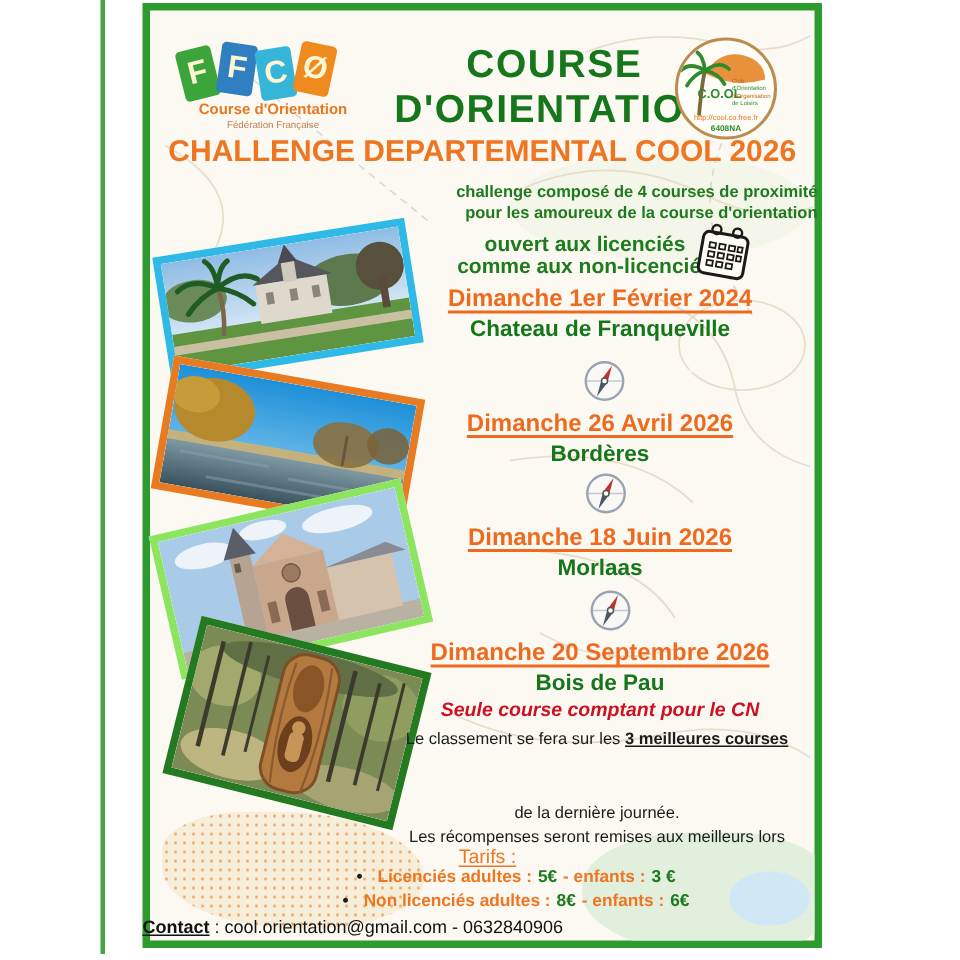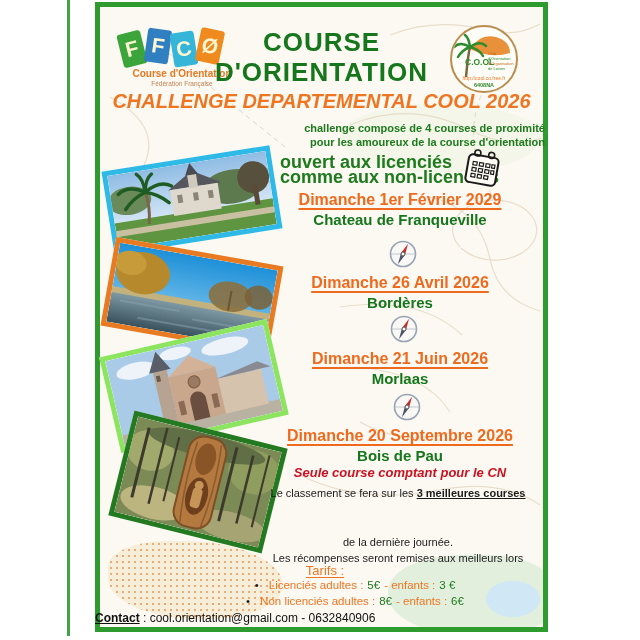--- a/index.html
+++ b/index.html
@@ -34,48 +34,48 @@
         font-weight:bold;font-size:21px;text-align:center;line-height:33px;}
   .tile1{left:2px;top:4px;background:#3ba53b;transform:rotate(-14deg);}
   .tile2{left:28px;top:1px;background:#2f7fc1;transform:rotate(8deg);}
   .tile3{left:54px;top:4px;background:#35b6d9;transform:rotate(-9deg);}
   .tile4{left:80px;top:1px;background:#ef8a1f;transform:rotate(12deg);}
   .ffco-l1{position:absolute;left:0;top:40px;width:128px;text-align:center;
            color:#e87722;font-weight:bold;font-size:10px;}
   .ffco-l2{position:absolute;left:0;top:52px;width:128px;text-align:center;
            color:#bd8255;font-size:6.5px;border-top:0;}
   .title{left:100px;top:27px;width:443px;text-align:center;color:#15761c;
-         font-weight:bold;font-size:26px;letter-spacing:1px;}
+         font-weight:bold;font-size:26px;letter-spacing:1px;padding-left:48px;}
   .title2{top:57px;}
   .club{left:450px;top:25px;width:64px;height:64px;border-radius:50%;
         border:2px solid #b98d4f;background:#fffdf8;overflow:hidden;}
   .challenge{left:100px;top:90px;width:443px;text-align:center;color:#ee7623;
-             font-weight:bold;font-size:20px;font-style:italic;}
+             font-weight:bold;font-size:20px;}
 
   
   .intro{left:250px;top:121px;width:295px;text-align:right;color:#1d7a1d;
          font-weight:bold;font-size:11px;line-height:14px;}
-  .open{left:280px;top:155px;width:220px;text-align:left;color:#1d7a1d;
-        font-weight:bold;font-size:18px;line-height:15px;}
+  .open{left:280px;top:155px;width:220px;text-align:center;color:#1d7a1d;
+        font-weight:bold;font-size:14px;line-height:15px;}
   .calicon{left:464px;top:148px;transform:rotate(10deg);}
 
   
   .date{left:255px;width:290px;text-align:center;color:#ee6a1e;font-weight:bold;font-size:16px;
         text-decoration:underline;text-decoration-thickness:2px;text-underline-offset:3px;}
   .place{left:255px;width:290px;text-align:center;color:#15761c;font-weight:bold;font-size:15px;}
   .note{left:245px;width:310px;text-align:center;color:#cc1122;font-weight:bold;
         font-style:italic;font-size:13px;}
   .compass{width:30px;height:30px;}
 
   
   .bodytxt{left:248px;width:300px;text-align:center;color:#1b1b1b;font-size:11px;line-height:15.5px;}
   .hl{font-weight:bold;text-decoration:underline;}
   .tarifs-title{left:95px;top:563px;width:460px;text-align:center;color:#ee7623;
                 font-weight:normal;font-size:13px;text-decoration:underline;text-underline-offset:2px;}
-  .trow{left:126px;width:460px;text-align:center;font-weight:normal;font-size:11.5px;color:#1b1b1b;}
+  .trow{left:115px;width:460px;text-align:center;font-weight:bold;font-size:11.5px;color:#1b1b1b;}
   .trow .lab{color:#ee7623;margin:0 2px;}
   .trow .amt{color:#1d7a1d;margin:0 2px;}
   .trow .bullet{color:#1b1b1b;margin-right:8px;}
   .trow .bullet::before{content:"\2022";}
   .contact{left:95px;top:611px;width:460px;text-align:left;color:#111;font-size:12px;}
   .contact .clab{font-weight:bold;text-decoration:underline;}
 </style>
 </head>
 <body>
 
@@ -280,21 +280,21 @@
           <rect x="14.5" y="21" width="4" height="3.4"></rect>
         <rect x="21" y="21" width="4" height="3.4"></rect>
           <rect x="27" y="21" width="3" height="3.4"></rect>
         <rect x="8" y="27" width="4" height="3.4"></rect>
           <rect x="14.5" y="27" width="4" height="3.4"></rect>
         <rect x="21" y="27" width="4" height="3.4"></rect>
       </g>
     </svg>
   </div>
 
-  <div class="abs date" style="top:191px">Dimanche 1er Février 2029</div>
+  <div class="abs date" style="top:191px">Dimanche 1er Février 2024</div>
   <div class="abs place" style="top:211px">Chateau de Franqueville</div>
 
   <div class="abs compass" style="left:388px;top:239px">
     <svg width="30" height="30" viewBox="0 0 30 30">
       <circle cx="15" cy="15" r="12.5" fill="#f8f8f4" fill-opacity="0.65" stroke="#98a4b4" stroke-width="1.6"></circle>
       <line x1="3" y1="15" x2="27" y2="15" stroke="#aab4c4" stroke-width="1" opacity="0.7"></line>
       <g transform="rotate(26 15 15)">
         <polygon points="12.8,15 15,3.5 17.2,15" fill="#c03030"></polygon>
         <polygon points="12.8,15 15,26.5 17.2,15" fill="#4a5568"></polygon>
       </g>
@@ -310,21 +310,21 @@
       <circle cx="15" cy="15" r="12.5" fill="#f8f8f4" fill-opacity="0.65" stroke="#98a4b4" stroke-width="1.6"></circle>
       <line x1="3" y1="15" x2="27" y2="15" stroke="#aab4c4" stroke-width="1" opacity="0.7"></line>
       <g transform="rotate(26 15 15)">
         <polygon points="12.8,15 15,3.5 17.2,15" fill="#c03030"></polygon>
         <polygon points="12.8,15 15,26.5 17.2,15" fill="#4a5568"></polygon>
       </g>
       <circle cx="15" cy="15" r="2" fill="#ffffff" stroke="#555" stroke-width="1"></circle>
     </svg>
   </div>
 
-  <div class="abs date" style="top:350px">Dimanche 21 Juin 2026</div>
+  <div class="abs date" style="top:350px">Dimanche 18 Juin 2026</div>
   <div class="abs place" style="top:370px">Morlaas</div>
 
   <div class="abs compass" style="left:392px;top:392px">
     <svg width="30" height="30" viewBox="0 0 30 30">
       <circle cx="15" cy="15" r="12.5" fill="#f8f8f4" fill-opacity="0.65" stroke="#98a4b4" stroke-width="1.6"></circle>
       <line x1="3" y1="15" x2="27" y2="15" stroke="#aab4c4" stroke-width="1" opacity="0.7"></line>
       <g transform="rotate(26 15 15)">
         <polygon points="12.8,15 15,3.5 17.2,15" fill="#c03030"></polygon>
         <polygon points="12.8,15 15,26.5 17.2,15" fill="#4a5568"></polygon>
       </g>

